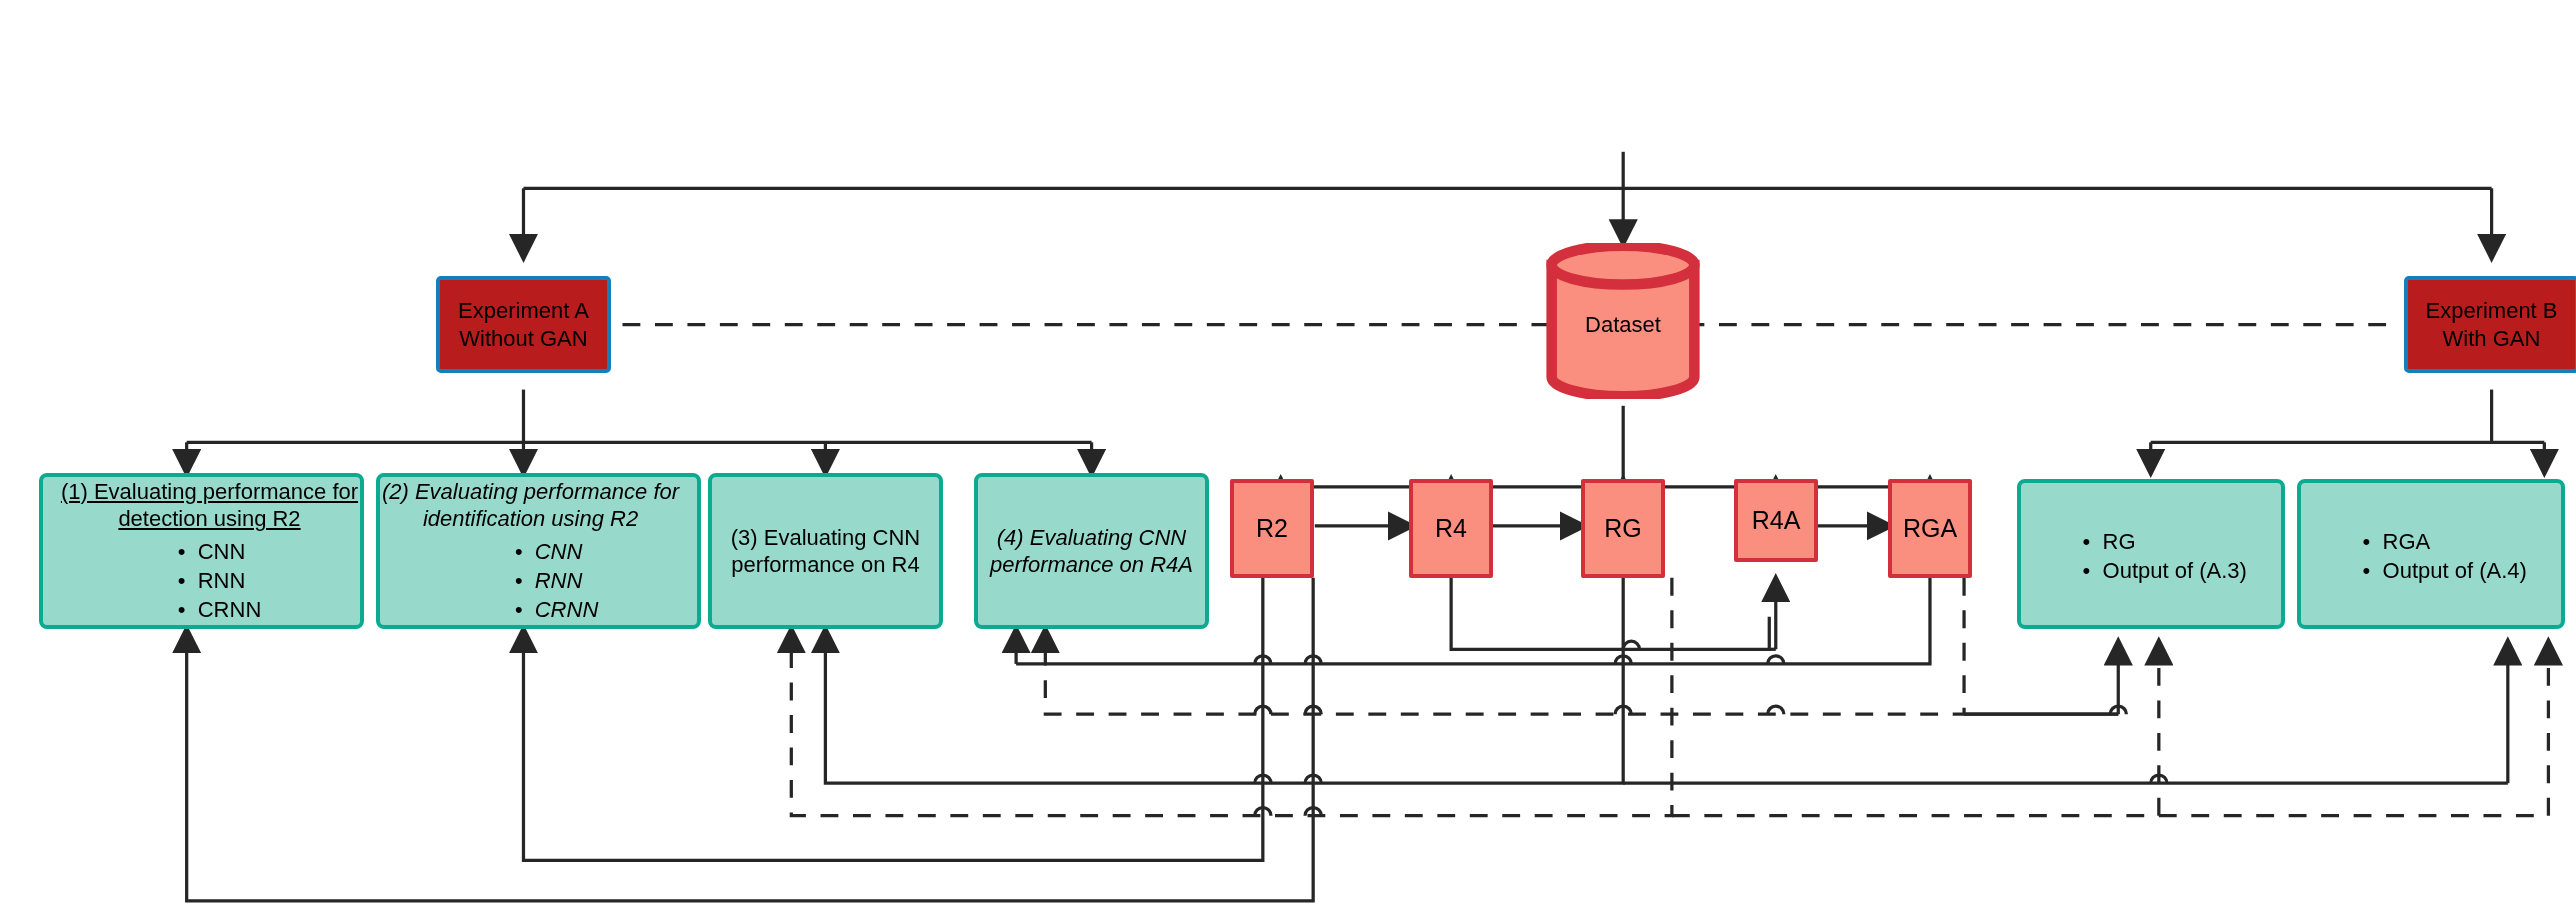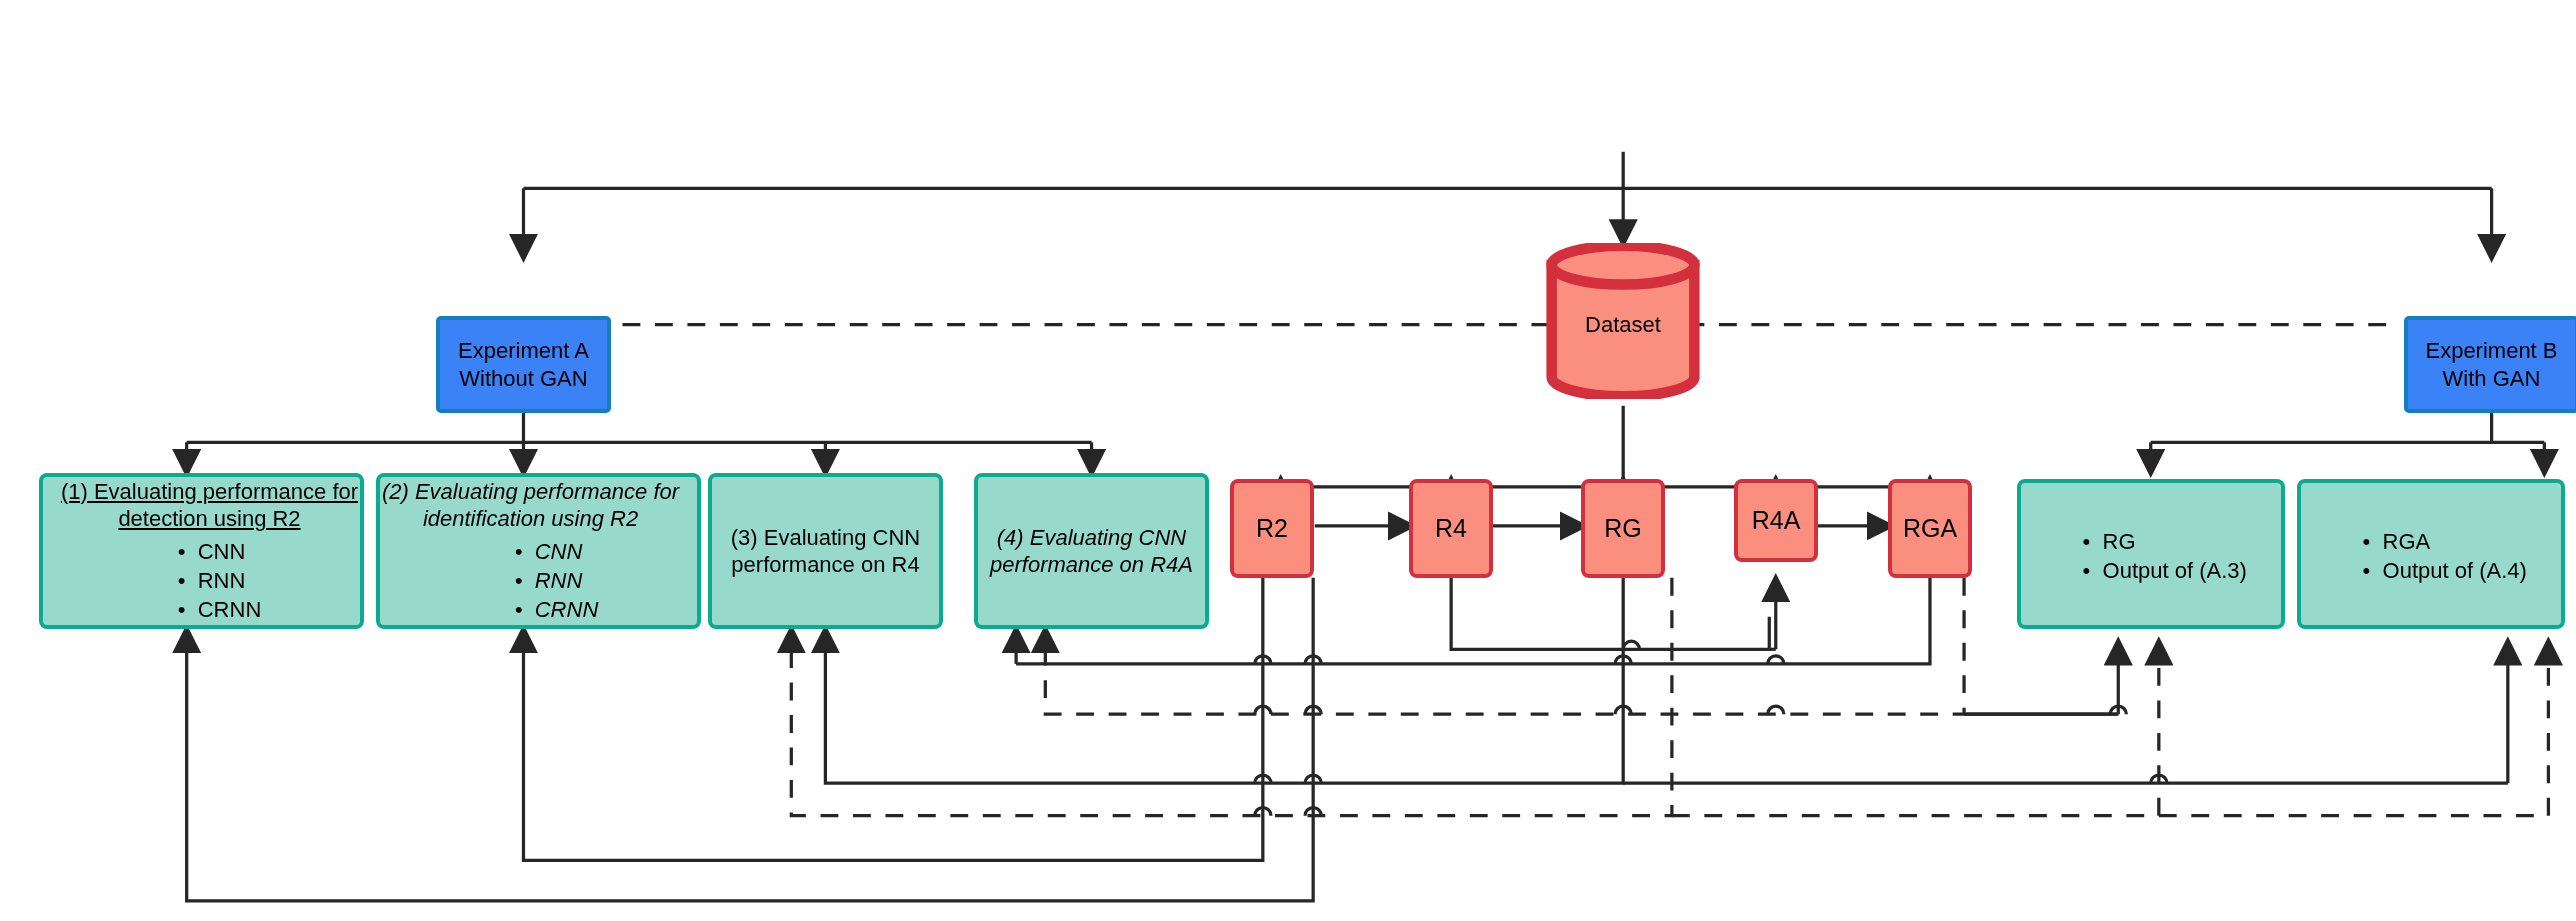--- a/index.html
+++ b/index.html
@@ -2,23 +2,23 @@
 <html style="font-size:13px"><head>
 <meta charset="utf-8">
 <style>
   html,body{margin:0;padding:0;background:#ffffff;}
   body{font-family:"Liberation Sans",sans-serif;}
   #stage{position:relative;width:2576px;height:922px;background:#ffffff;overflow:hidden;}
   svg.edges{position:absolute;left:0;top:0;width:2576px;height:922px;}
   .node{position:absolute;box-sizing:border-box;display:flex;flex-direction:column;
         align-items:center;justify-content:center;text-align:center;color:#000;}
   .n-root{background:#f9b864;border:4px solid #e8962e;border-radius:4.9px;font-size:32px;}
-  .n-exp{background:#3b82f6;border:4px solid #1280bd;border-radius:4.9px;font-size:22px;line-height:1.25;margin-top:40px;}
+  .n-exp{background:#b91c1c;border:4px solid #1280bd;border-radius:4.9px;font-size:22px;line-height:1.25;}
   .n-task{background:#97d9cb;border:4.9px solid #0daa92;border-radius:8px;font-size:22px;line-height:1.25;}
-  .n-r{background:#fa8e7f;border:4.9px solid #d32f3c;border-radius:8px;font-size:25px;}
+  .n-r{background:#fa8e7f;border:4.9px solid #d32f3c;border-radius:2px;font-size:25px;}
   .tasktitle{display:block;padding:0 8px;}
   .bullets{list-style:none;margin:4.9px 0 0 0;padding:0;text-align:left;align-self:center;}
   .bullets li{position:relative;padding-left:28px;line-height:1.32;font-size:22px;}
   .bullets li:before{content:"\2022";position:absolute;left:8px;top:-0.8px;font-size:22px;}
   .cyl{position:absolute;}
   .cyl .lbl{position:absolute;left:0;top:4px;width:100%;height:100%;
             display:flex;align-items:center;justify-content:center;font-size:22px;color:#000;}
 </style>
 </head>
 <body>

